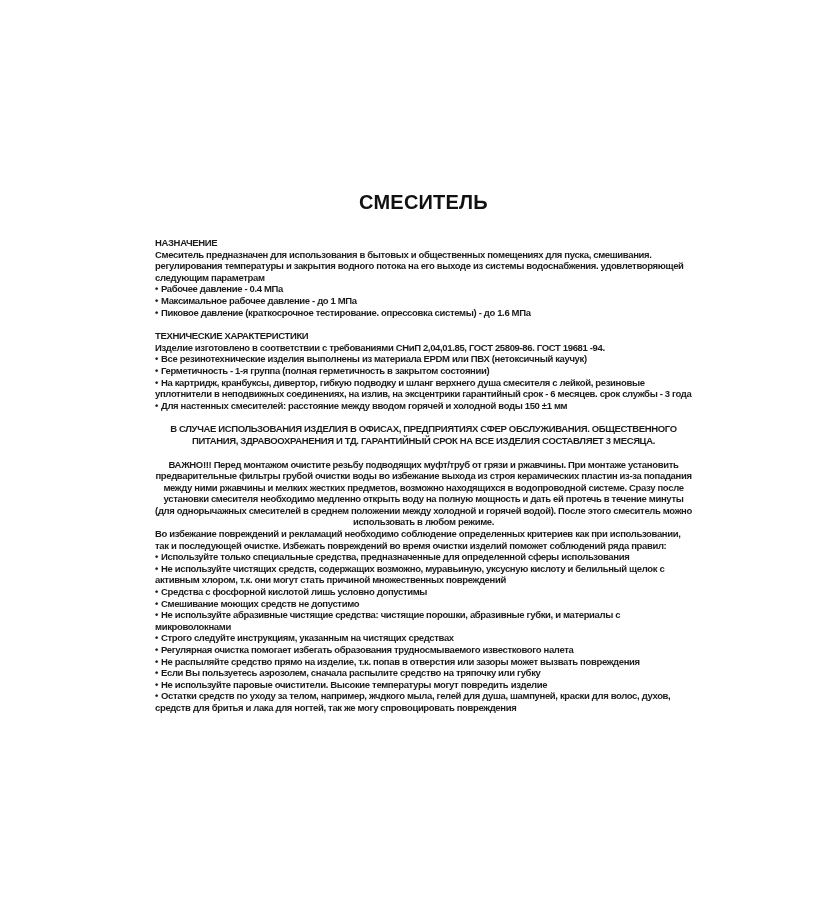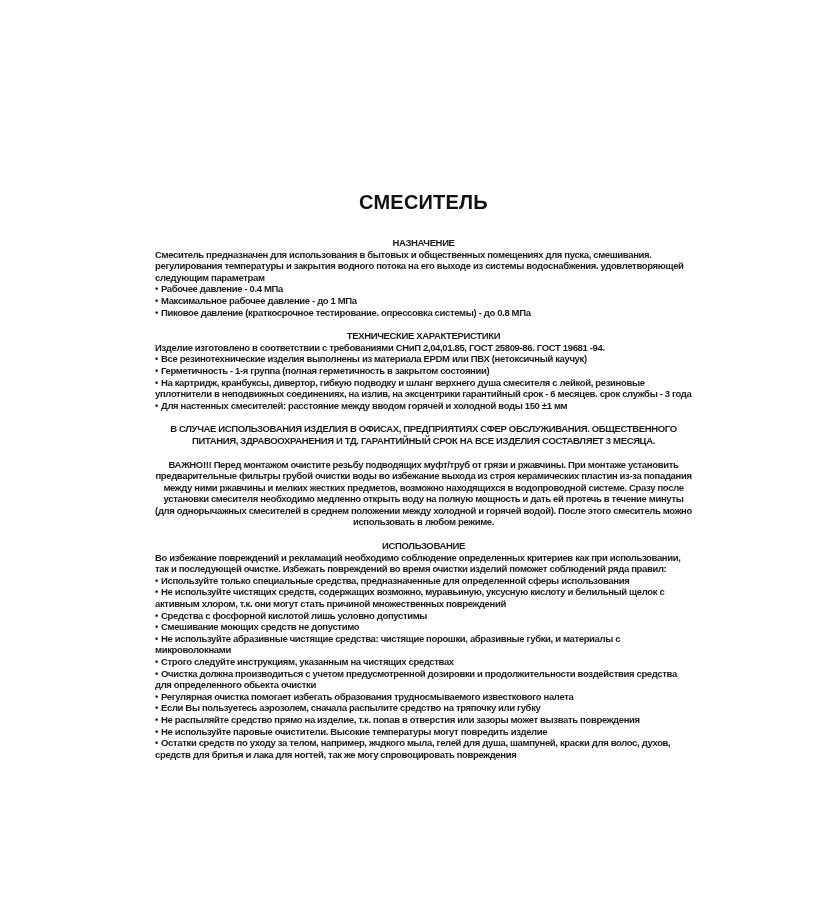--- a/index.html
+++ b/index.html
@@ -28,21 +28,20 @@
   .doc-title {
     text-align: center;
     font-size: 20px;
     line-height: 21px;
     letter-spacing: 0.2px;
     color: #111;
     margin: 0 0 24px 0;
   }
   .section-heading {
     margin: 12px 0 0 0;
-    text-align: center;
   }
   .para {
     margin: 0;
   }
   .para.spaced {
     margin-top: 12px;
     text-align: center;
   }
   .bullet {
     margin: 0;
@@ -60,42 +59,40 @@
 
 <div class="page">
   <div class="content">
 
     <h1 class="doc-title">СМЕСИТЕЛЬ</h1>
 
     <div class="section-heading" style="margin-top:0;">НАЗНАЧЕНИЕ</div>
     <p class="para">Смеситель предназначен для использования в бытовых и общественных помещениях для пуска, смешивания. регулирования температуры и закрытия водного потока на его выходе из системы водоснабжения. удовлетворяющей следующим параметрам</p>
     <div class="bullet"><span class="marker">•</span><span>Рабочее давление - 0.4 МПа</span></div>
     <div class="bullet"><span class="marker">•</span><span>Максимальное рабочее давление - до 1 МПа</span></div>
-    <div class="bullet"><span class="marker">•</span><span>Пиковое давление (краткосрочное тестирование. опрессовка системы) - до 0.8 МПа</span></div>
+    <div class="bullet"><span class="marker">•</span><span>Пиковое давление (краткосрочное тестирование. опрессовка системы) - до 1.6 МПа</span></div>
 
     <div class="section-heading">ТЕХНИЧЕСКИЕ ХАРАКТЕРИСТИКИ</div>
     <p class="para">Изделие изготовлено в соответствии с требованиями СНиП 2,04,01.85, ГОСТ 25809-86. ГОСТ 19681 -94.</p>
     <div class="bullet"><span class="marker">•</span><span>Все резинотехнические изделия выполнены из материала EPDM или ПВХ (нетоксичный каучук)</span></div>
     <div class="bullet"><span class="marker">•</span><span>Герметичность - 1-я группа (полная герметичность в закрытом состоянии)</span></div>
     <div class="bullet"><span class="marker">•</span><span>На картридж, кранбуксы, дивертор, гибкую подводку и шланг верхнего душа смесителя с лейкой, резиновые уплотнители в неподвижных соединениях, на излив, на эксцентрики гарантийный срок - 6 месяцев. срок службы - 3 года</span></div>
     <div class="bullet"><span class="marker">•</span><span>Для настенных смесителей: расстояние между вводом горячей и холодной воды 150 ±1 мм</span></div>
 
     <p class="para spaced caps-note">В СЛУЧАЕ ИСПОЛЬЗОВАНИЯ ИЗДЕЛИЯ В ОФИСАХ, ПРЕДПРИЯТИЯХ СФЕР ОБСЛУЖИВАНИЯ. ОБЩЕСТВЕННОГО ПИТАНИЯ, ЗДРАВООХРАНЕНИЯ И ТД. ГАРАНТИЙНЫЙ СРОК НА ВСЕ ИЗДЕЛИЯ СОСТАВЛЯЕТ 3 МЕСЯЦА.</p>
 
     <p class="para spaced">ВАЖНО!!! Перед монтажом очистите резьбу подводящих муфт/труб от грязи и ржавчины. При монтаже установить предварительные фильтры грубой очистки воды во избежание выхода из строя керамических пластин из-за попадания между ними ржавчины и мелких жестких предметов, возможно находящихся в водопроводной системе. Сразу после установки смесителя необходимо медленно открыть воду на полную мощность и дать ей протечь в течение минуты (для однорычажных смесителей в среднем положении между холодной и горячей водой). После этого смеситель можно использовать в любом режиме.</p>
 
-    <div class="section-heading">ИСПОЛЬЗОВАНИЕ</div>
     <p class="para">Во избежание повреждений и рекламаций необходимо соблюдение определенных критериев как при использовании, так и последующей очистке. Избежать повреждений во время очистки изделий поможет соблюдений ряда правил:</p>
     <div class="bullet"><span class="marker">•</span><span>Используйте только специальные средства, предназначенные для определенной сферы использования</span></div>
     <div class="bullet"><span class="marker">•</span><span>Не используйте чистящих средств, содержащих возможно, муравьиную, уксусную кислоту и белильный щелок с активным хлором, т.к. они могут стать причиной множественных повреждений</span></div>
     <div class="bullet"><span class="marker">•</span><span>Средства с фосфорной кислотой лишь условно допустимы</span></div>
     <div class="bullet"><span class="marker">•</span><span>Смешивание моющих средств не допустимо</span></div>
     <div class="bullet"><span class="marker">•</span><span>Не используйте абразивные чистящие средства: чистящие порошки, абразивные губки, и материалы с микроволокнами</span></div>
     <div class="bullet"><span class="marker">•</span><span>Строго следуйте инструкциям, указанным на чистящих средствах</span></div>
-    <div class="bullet"><span class="marker">•</span><span>Очистка должна производиться с учетом предусмотренной дозировки и продолжительности воздействия средства для определенного обьекта очистки</span></div>
     <div class="bullet"><span class="marker">•</span><span>Регулярная очистка помогает избегать образования трудносмываемого известкового налета</span></div>
+    <div class="bullet"><span class="marker">•</span><span>Не распыляйте средство прямо на изделие, т.к. попав в отверстия или зазоры может вызвать повреждения</span></div>
     <div class="bullet"><span class="marker">•</span><span>Если Вы пользуетесь аэрозолем, сначала распылите средство на тряпочку или губку</span></div>
-    <div class="bullet"><span class="marker">•</span><span>Не распыляйте средство прямо на изделие, т.к. попав в отверстия или зазоры может вызвать повреждения</span></div>
     <div class="bullet"><span class="marker">•</span><span>Не используйте паровые очистители. Высокие температуры могут повредить изделие</span></div>
     <div class="bullet"><span class="marker">•</span><span>Остатки средств по уходу за телом, например, жчдкого мыла, гелей для душа, шампуней, краски для волос, духов, средств для бритья и лака для ногтей, так же могу спровоцировать повреждения</span></div>
 
   </div>
 </div>
 
 </body></html>

